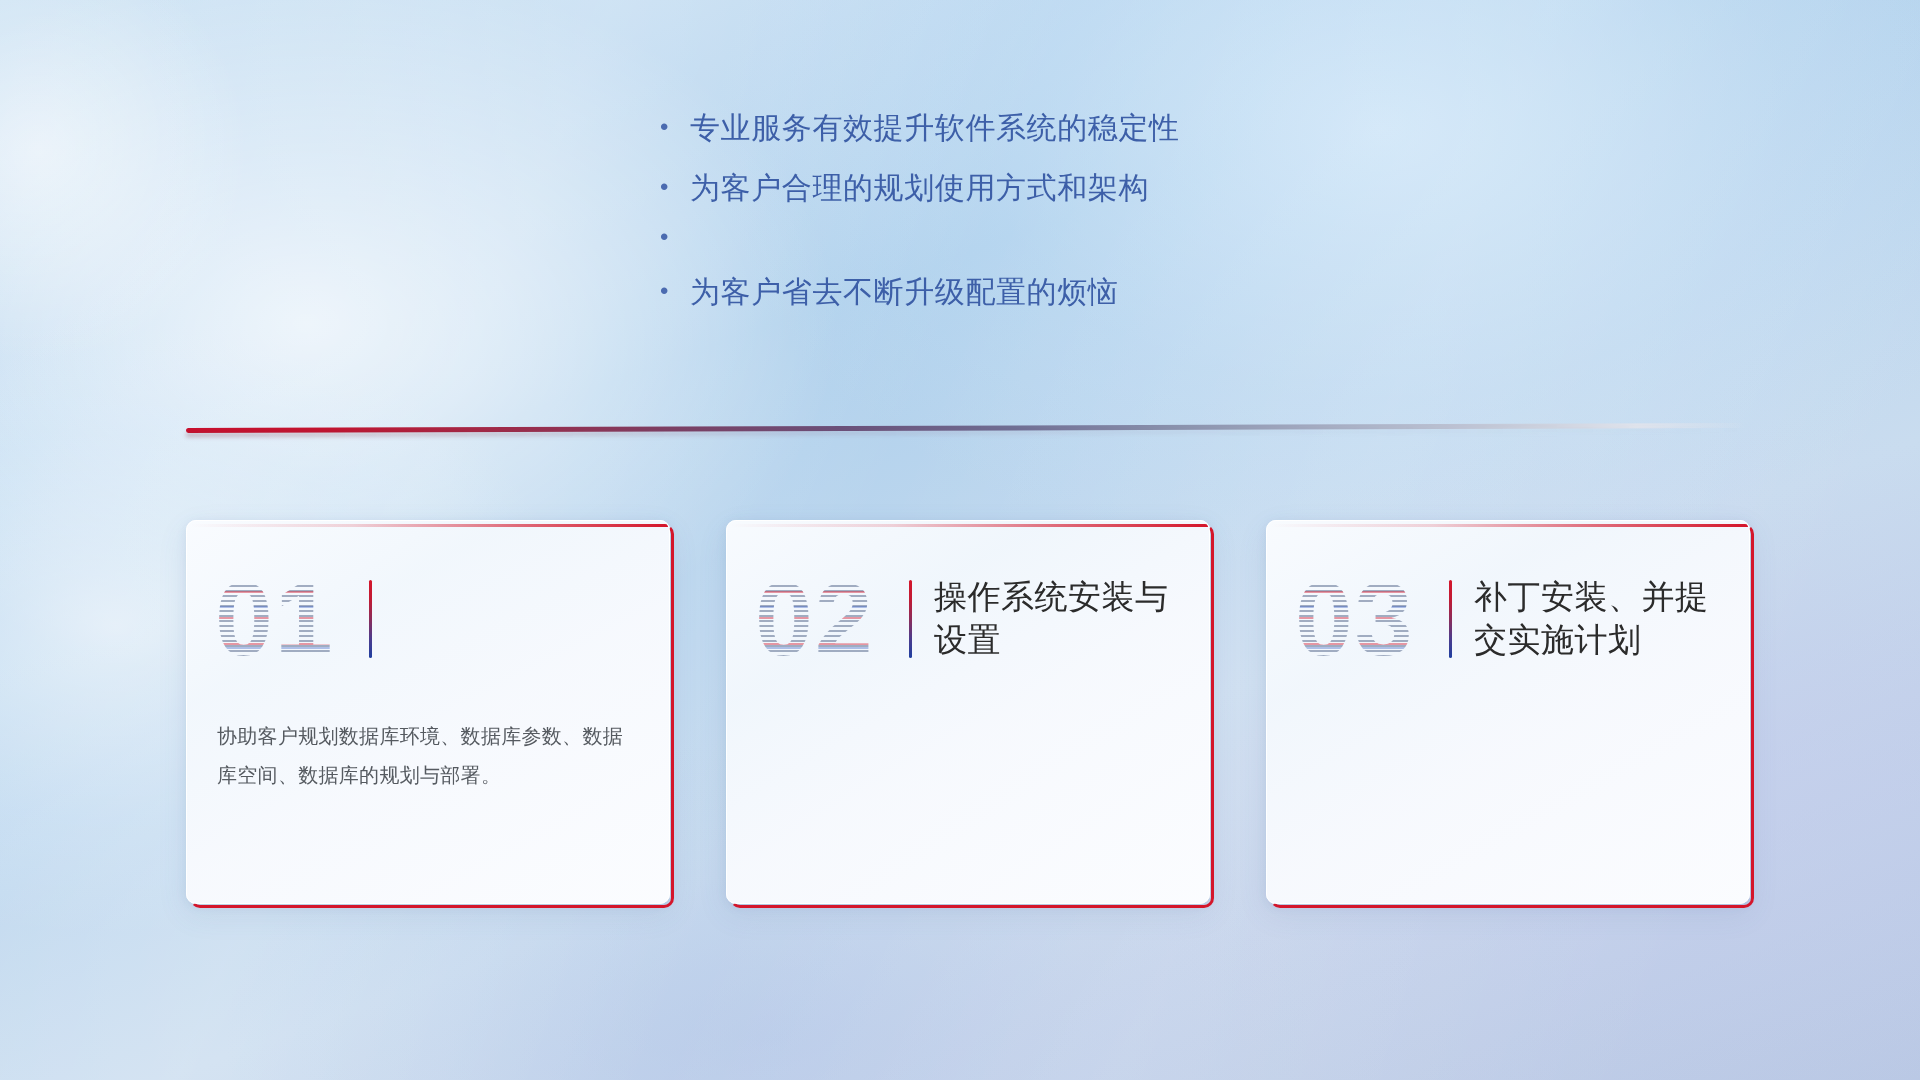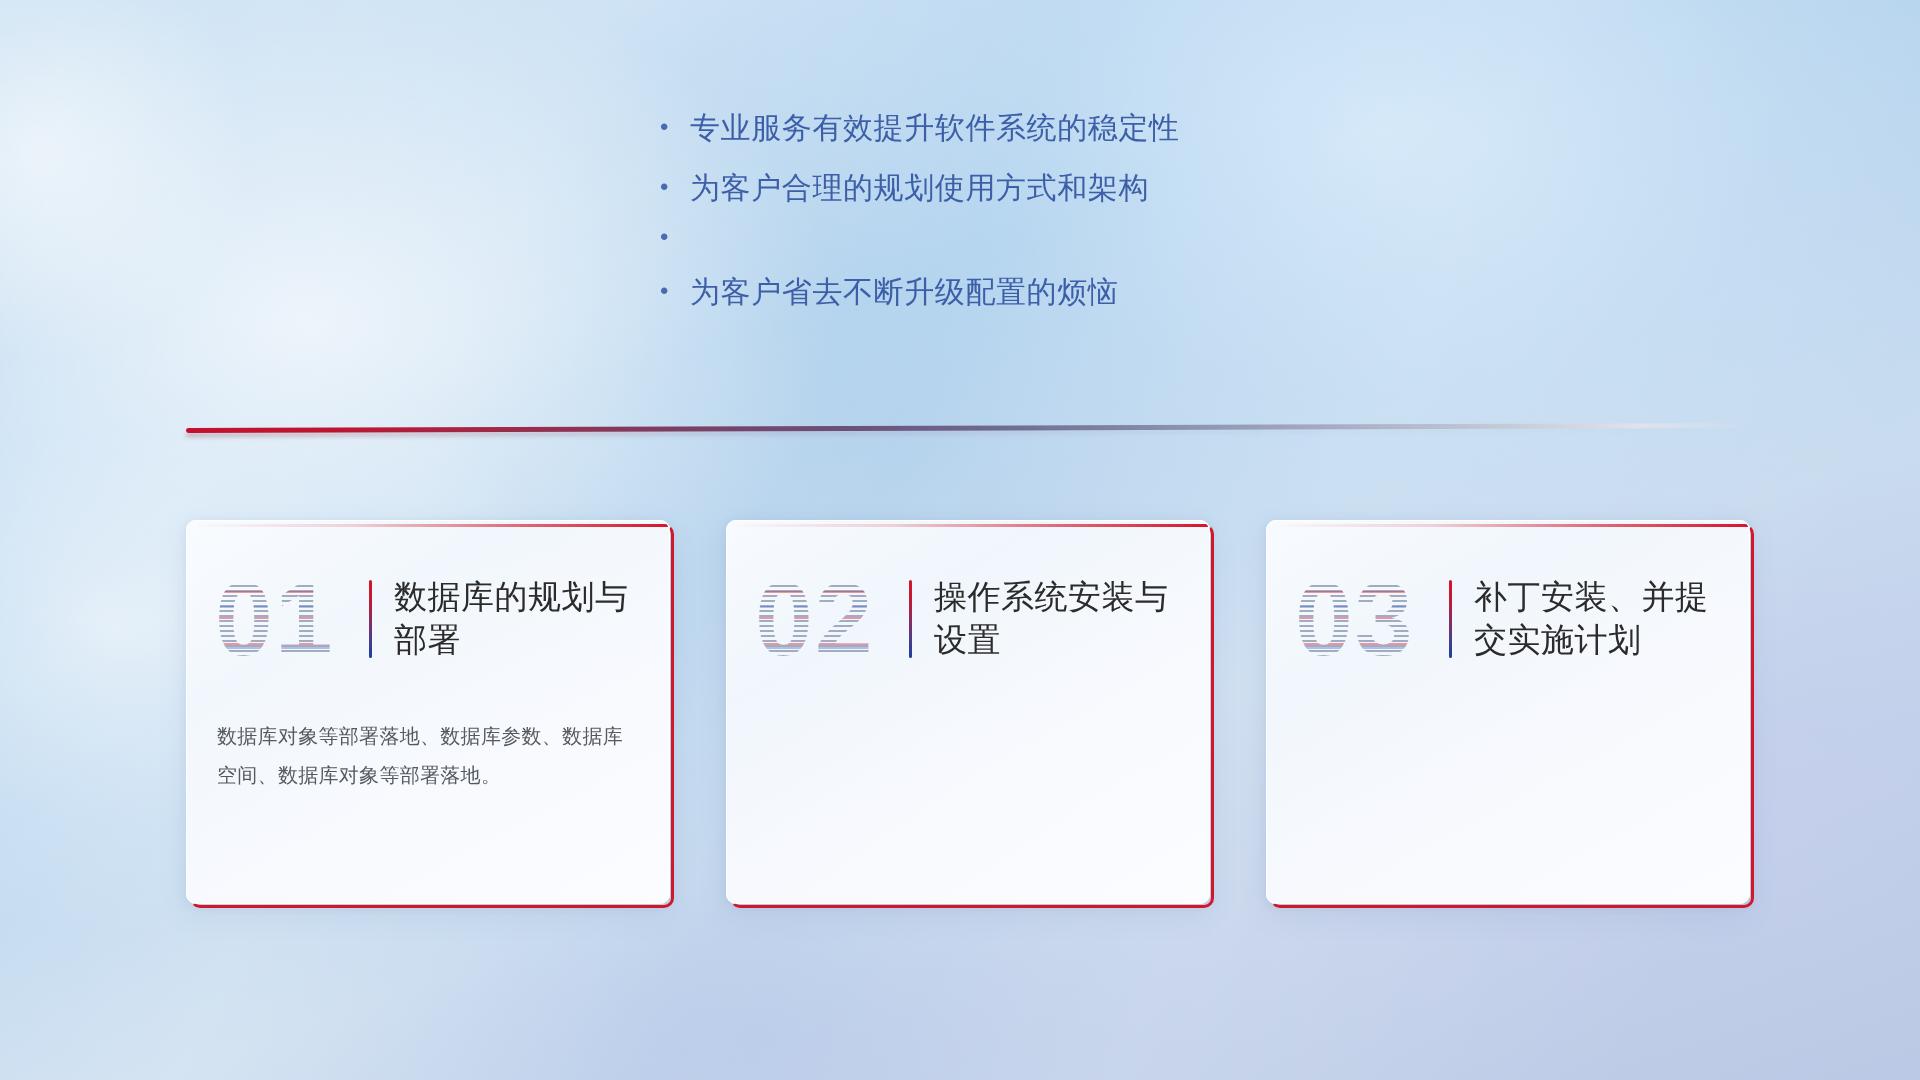--- a/index.html
+++ b/index.html
@@ -335,23 +335,22 @@
   <div class="card">
     <div class="card-accent"></div>
     <div class="card-body-inner">
       <div class="card-head">
         <div class="num-wrap">
           <div class="card-num">01</div>
           <div class="card-num-tint">01</div>
           <div class="card-num-tint2">01</div>
         </div>
         <div class="card-vline"></div>
-        <div class="card-title">数据库的规划与部署</div>
       </div>
-      <div class="card-desc">数据库对象等部署落地、数据库参数、数据库空间、数据库对象等部署落地。</div>
+      <div class="card-desc">协助客户规划数据库环境、数据库参数、数据库空间、数据库的规划与部署。</div>
     </div>
   </div>
 
   <div class="card">
     <div class="card-accent"></div>
     <div class="card-body-inner">
       <div class="card-head">
         <div class="num-wrap">
           <div class="card-num">02</div>
           <div class="card-num-tint">02</div>

